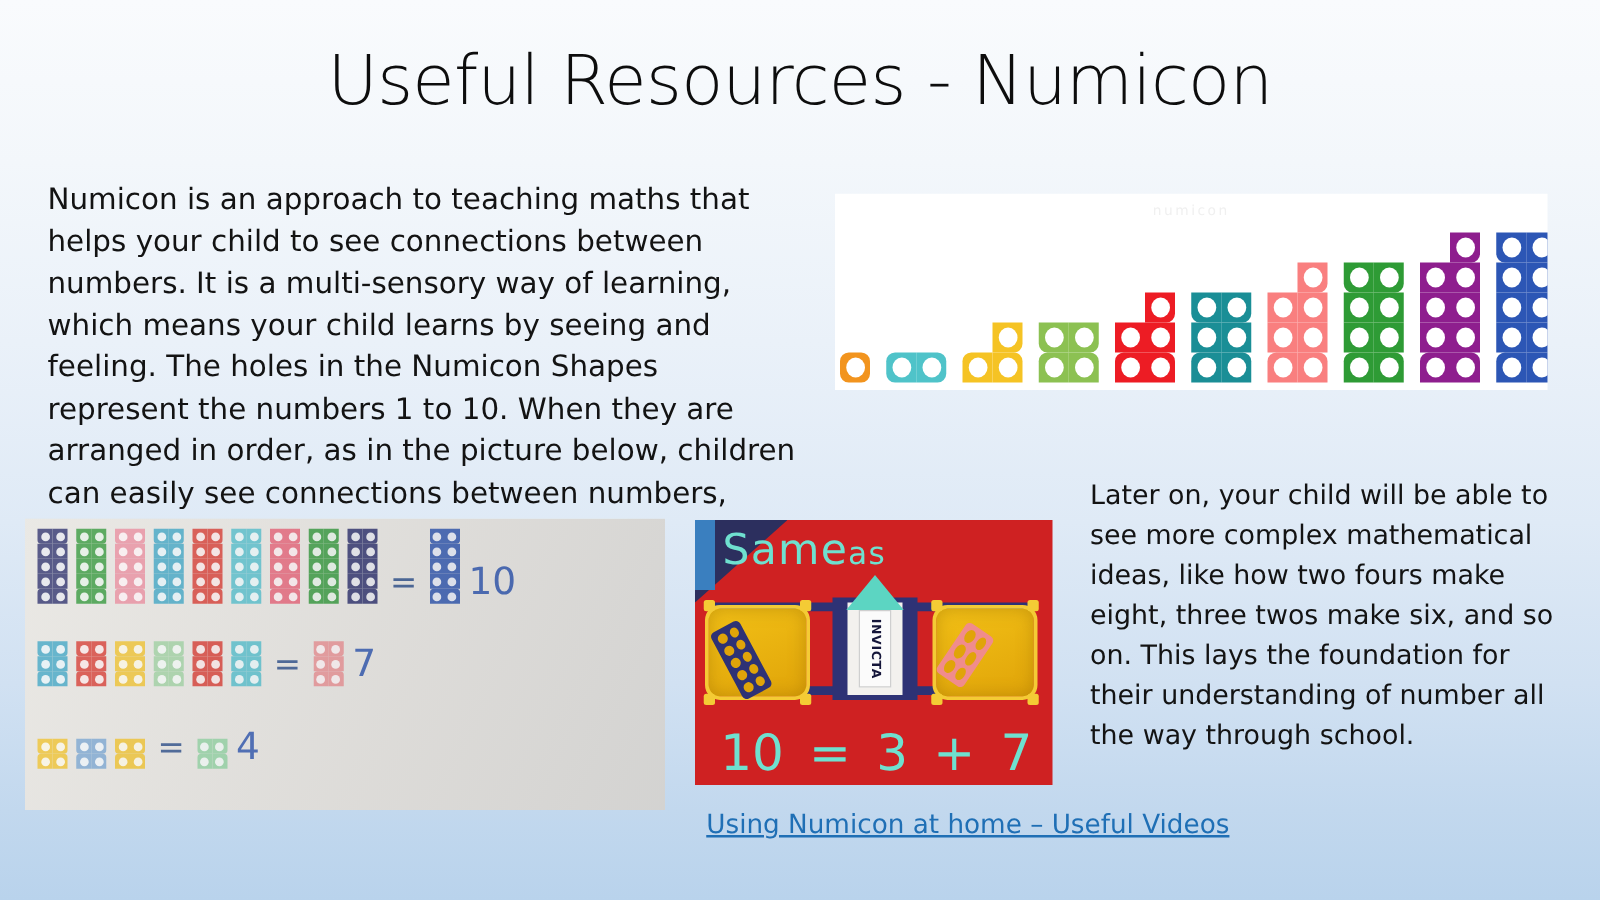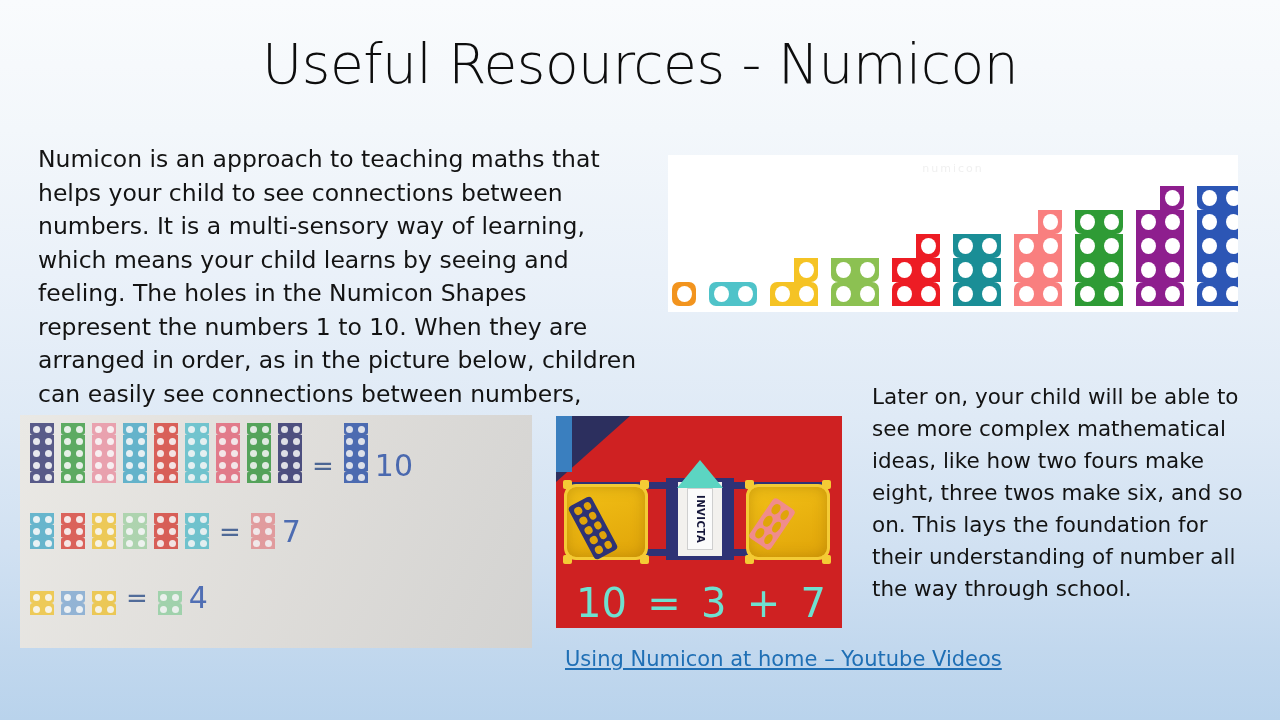--- a/index.html
+++ b/index.html
@@ -324,21 +324,21 @@
 </style>
 </head>
 <body>
 
 <div id="slide-title">Useful Resources - Numicon</div>
 
 <div id="left-paragraph">Numicon is an approach to teaching maths that helps your child to see connections between numbers. It is a multi-sensory way of learning, which means your child learns by seeing and feeling. The holes in the Numicon Shapes represent the numbers 1 to 10. When they are arranged in order, as in the picture below, children can easily see connections between numbers, such as ‘one more’ or ‘one less’.</div>
 
 <div id="right-paragraph">Later on, your child will be able to see more complex mathematical ideas, like how two fours make eight, three twos make six, and so on. This lays the foundation for their understanding of number all the way through school.</div>
 
-<a id="youtube-link">Using Numicon at home – Youtube Videos</a>
+<a id="youtube-link">Using Numicon at home – Useful Videos</a>
 
 <div id="staircase-image">
   <div id="staircase-watermark">numicon</div>
   <div id="staircase-row">
       <div class="num-shape">
         <div class="num-row">
           <div class="num-cell" style="background: rgb(242, 148, 30);">
             <i></i>
           </div>
         </div>
@@ -1310,20 +1310,23 @@
         </div>
       </div>
       <div class="eq-answer" style="color: rgb(44, 86, 181);">4</div>
     </div>
   </div>
 
 <div id="balance-photo">
   <div id="balance-corner"></div>
   <div id="balance-corner-strip"></div>
 
+  <div id="balance-title">
+    <span>Same</span><span class="sub">as</span>
+  </div>
 
   <div id="scale-beam"></div>
 
   <div class="scale-pan" id="scale-pan-left">
     <div class="pan-peg" style="left:-4px;top:-7px;"></div>
     <div class="pan-peg" style="right:-4px;top:-7px;"></div>
     <div class="pan-peg" style="left:-4px;bottom:-7px;"></div>
     <div class="pan-peg" style="right:-4px;bottom:-7px;"></div>
   </div>
   <div class="scale-pan" id="scale-pan-right">

